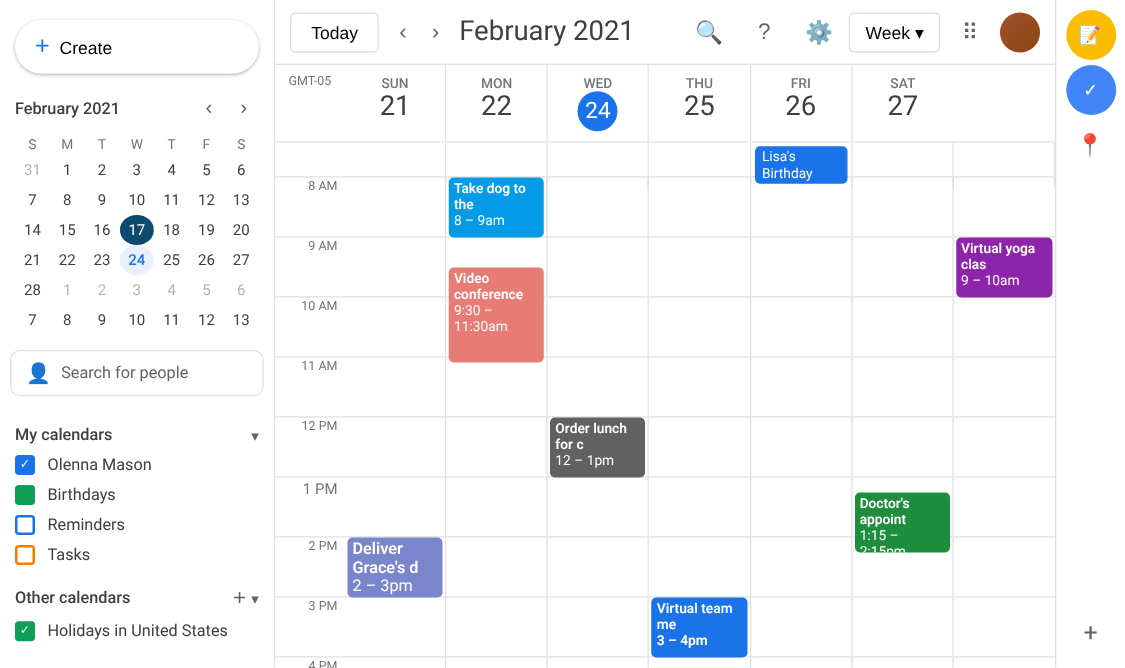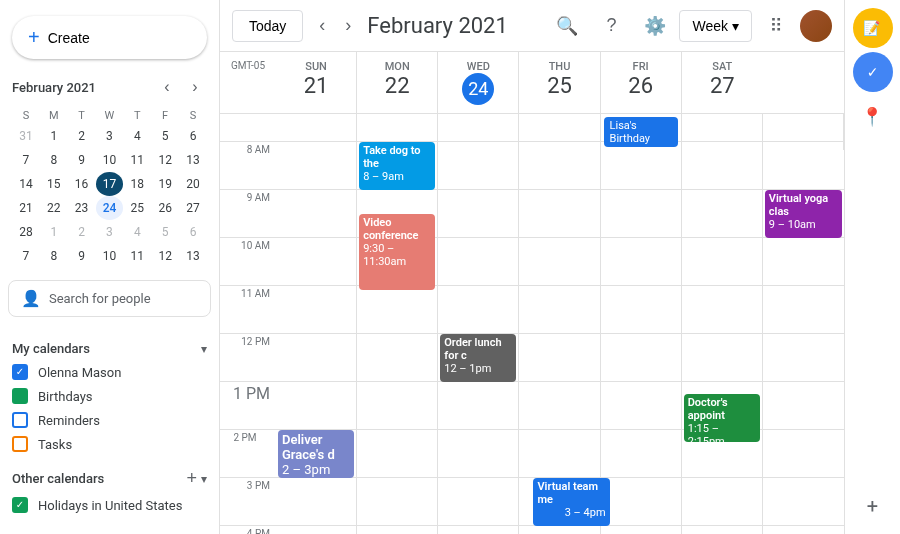--- a/index.html
+++ b/index.html
@@ -291,23 +291,23 @@
           <div style="height: 48px; border-bottom: 1px solid rgb(224, 224, 224); display: flex; align-items: flex-start; justify-content: flex-end; padding-right: 6px; padding-top: 2px;">
             <span style="font-size: 10px; color: rgb(112, 117, 122);">10 AM</span>
           </div>
           <div style="height: 48px; border-bottom: 1px solid rgb(224, 224, 224); display: flex; align-items: flex-start; justify-content: flex-end; padding-right: 6px; padding-top: 2px;">
             <span style="font-size: 10px; color: rgb(112, 117, 122);">11 AM</span>
           </div>
           <div style="height: 48px; border-bottom: 1px solid rgb(224, 224, 224); display: flex; align-items: flex-start; justify-content: flex-end; padding-right: 6px; padding-top: 2px;">
             <span style="font-size: 10px; color: rgb(112, 117, 122);">12 PM</span>
           </div>
           <div style="height: 48px; border-bottom: 1px solid rgb(224, 224, 224); display: flex; align-items: flex-start; justify-content: flex-end; padding-right: 6px; padding-top: 2px;">
-            <span style="font-size: 16px; color: rgb(112, 117, 122);">1 PM</span>
-          </div>
-          <div style="height: 48px; border-bottom: 1px solid rgb(224, 224, 224); display: flex; align-items: flex-start; justify-content: center; padding-right: 6px; padding-top: 2px;">
+            <span style="font-size: 12px; color: rgb(112, 117, 122);">1 PM</span>
+          </div>
+          <div style="height: 48px; border-bottom: 1px solid rgb(224, 224, 224); display: flex; align-items: flex-start; justify-content: flex-end; padding-right: 6px; padding-top: 2px;">
             <span style="font-size: 10px; color: rgb(112, 117, 122);">2 PM</span>
           </div>
           <div style="height: 48px; border-bottom: 1px solid rgb(224, 224, 224); display: flex; align-items: flex-start; justify-content: flex-end; padding-right: 6px; padding-top: 2px;">
             <span style="font-size: 10px; color: rgb(112, 117, 122);">3 PM</span>
           </div>
           <div style="height: 48px; border-bottom: 1px solid rgb(224, 224, 224); display: flex; align-items: flex-start; justify-content: flex-end; padding-right: 6px; padding-top: 2px;">
             <span style="font-size: 10px; color: rgb(112, 117, 122);">4 PM</span>
           </div>
         </div>
 
@@ -364,23 +364,23 @@
           <div style="border-right: 1px solid rgb(224, 224, 224); position: relative;">
             <div style="height: 48px; border-bottom: 1px solid rgb(224, 224, 224);"></div>
             <div style="height: 48px; border-bottom: 1px solid rgb(224, 224, 224);"></div>
             <div style="height: 48px; border-bottom: 1px solid rgb(224, 224, 224);"></div>
             <div style="height: 48px; border-bottom: 1px solid rgb(224, 224, 224);"></div>
             <div style="height: 48px; border-bottom: 1px solid rgb(224, 224, 224);"></div>
             <div style="height: 48px; border-bottom: 1px solid rgb(224, 224, 224);"></div>
             <div style="height: 48px; border-bottom: 1px solid rgb(224, 224, 224);"></div>
             <div style="height: 48px; border-bottom: 1px solid rgb(224, 224, 224);"></div>
             <div style="height: 48px; border-bottom: 1px solid rgb(224, 224, 224);"></div>
-            <div class="event" style="position: absolute; background: rgb(26, 115, 232); color: rgb(255, 255, 255); border-radius: 4px; padding: 2px 4px; font-size: 11px; overflow: hidden; cursor: pointer; width: calc(100% - 4px); left: 14px; top: 336px; height: 48px;">
+            <div class="event" style="position: absolute; background: rgb(26, 115, 232); color: rgb(255, 255, 255); border-radius: 4px; padding: 2px 4px; font-size: 11px; overflow: hidden; cursor: pointer; width: calc(100% - 4px); left: 2px; top: 336px; height: 48px;">
               <div style="font-weight: 600;">Virtual team me</div>
-              <div style="font-weight: 400; text-align: right;">3 – 4pm</div>
+              <div style="font-weight: 700;">3 – 4pm</div>
             </div>
           </div>
           <div style="border-right: 1px solid rgb(224, 224, 224); position: relative;">
             <div style="height: 48px; border-bottom: 1px solid rgb(224, 224, 224);"></div>
             <div style="height: 48px; border-bottom: 1px solid rgb(224, 224, 224);"></div>
             <div style="height: 48px; border-bottom: 1px solid rgb(224, 224, 224);"></div>
             <div style="height: 48px; border-bottom: 1px solid rgb(224, 224, 224);"></div>
             <div style="height: 48px; border-bottom: 1px solid rgb(224, 224, 224);"></div>
             <div style="height: 48px; border-bottom: 1px solid rgb(224, 224, 224);"></div>
             <div style="height: 48px; border-bottom: 1px solid rgb(224, 224, 224);"></div>

